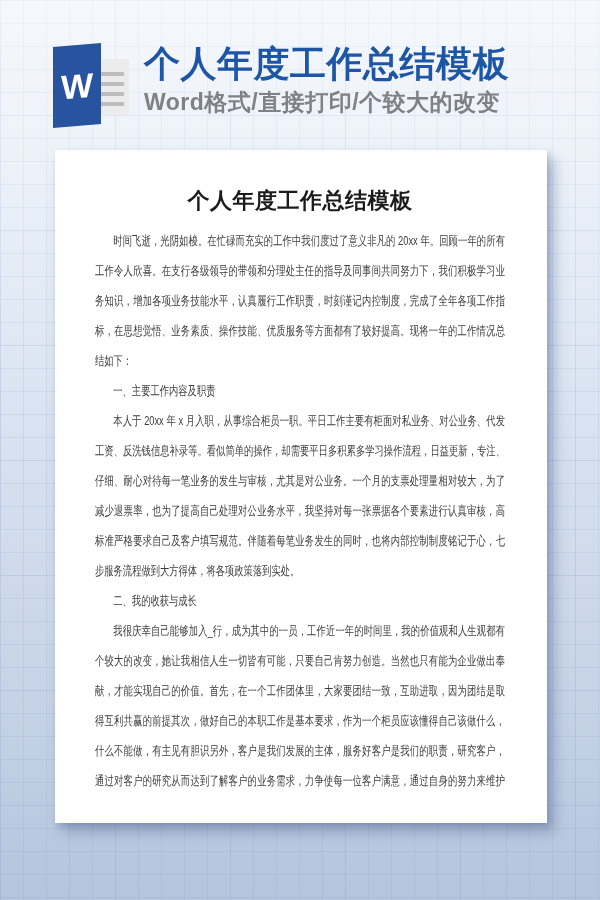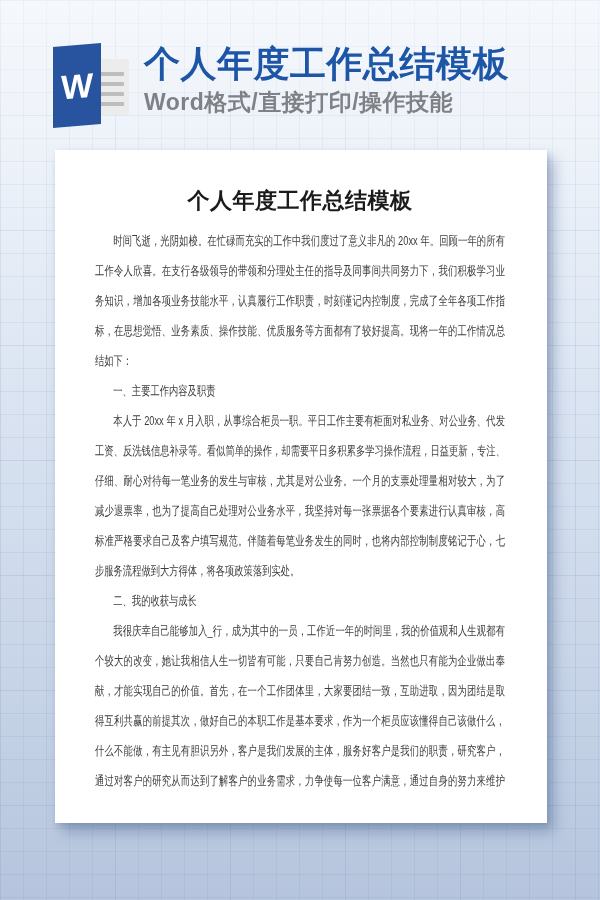--- a/index.html
+++ b/index.html
@@ -71,21 +71,21 @@
       <div class="word-sheet">
         <div class="bar"></div>
         <div class="bar"></div>
         <div class="bar"></div>
         <div class="bar"></div>
       </div>
       <div class="word-flag">W</div>
     </div>
     <div class="hdr-text">
       <div class="hdr-title">个人年度工作总结模板</div>
-      <div class="hdr-sub">Word格式/直接打印/操作技能</div>
+      <div class="hdr-sub">Word格式/直接打印/个较大的改变</div>
     </div>
   </div>
 
   <div class="paper">
     <div class="doc-title">个人年度工作总结模板</div>
 
     <div class="line ln-indent">时间飞逝，光阴如梭。在忙碌而充实的工作中我们度过了意义非凡的 20xx 年。回顾一年的所有</div>
     <div class="line">工作令人欣喜。在支行各级领导的带领和分理处主任的指导及同事间共同努力下，我们积极学习业</div>
     <div class="line">务知识，增加各项业务技能水平，认真履行工作职责，时刻谨记内控制度，完成了全年各项工作指</div>
     <div class="line">标，在思想觉悟、业务素质、操作技能、优质服务等方面都有了较好提高。现将一年的工作情况总</div>

